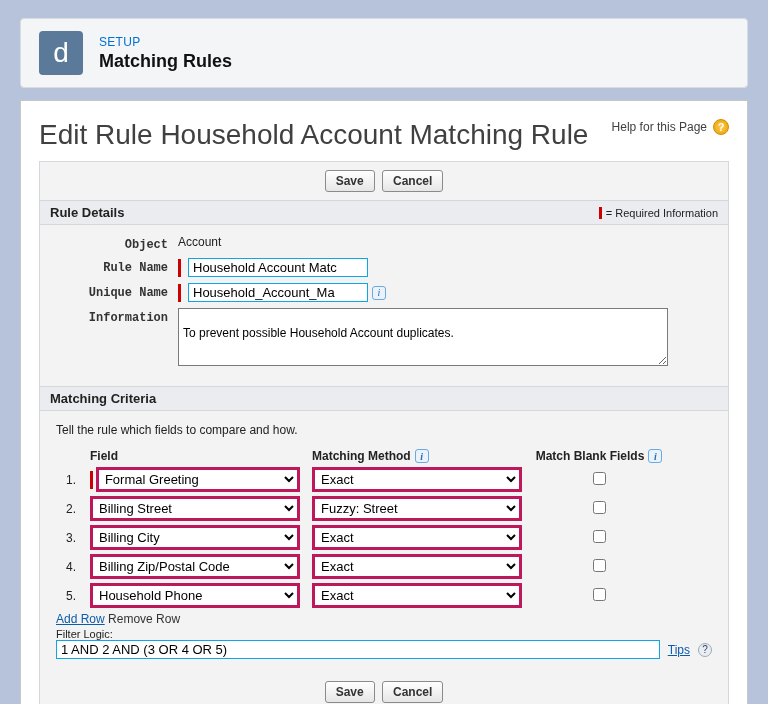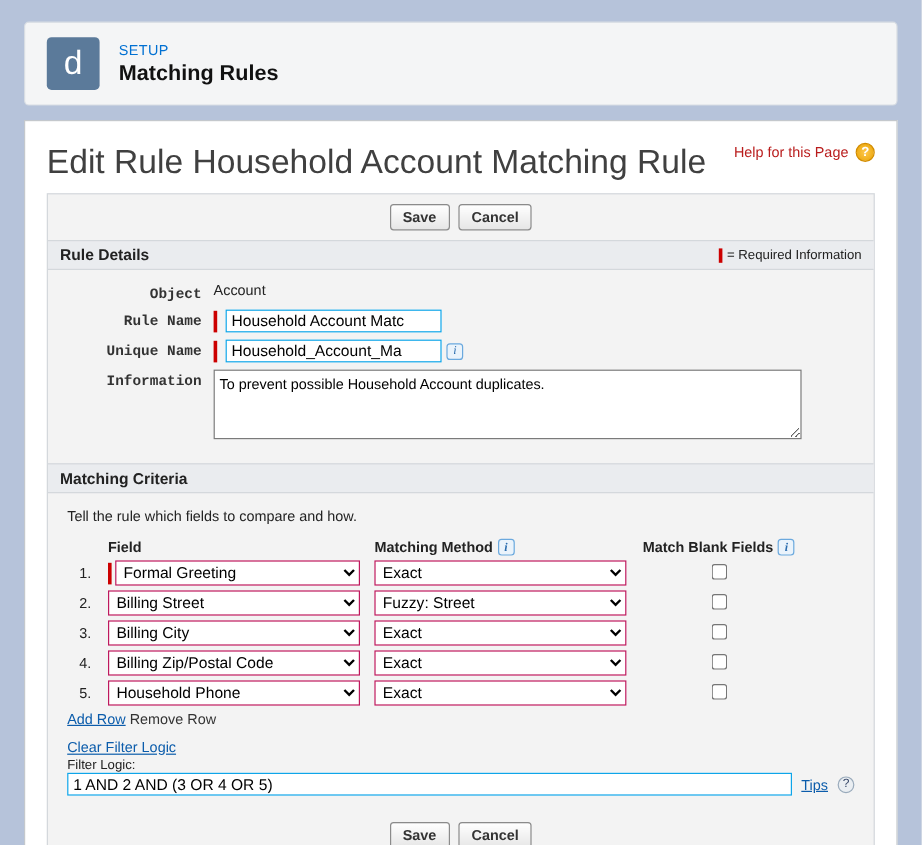--- a/index.html
+++ b/index.html
@@ -66,21 +66,21 @@
     font-size: 28px;
     font-weight: 400;
     color: #404040;
   }
   .help-block {
     display: flex;
     align-items: center;
     gap: 6px;
   }
   .help-link {
-    color: #b91c1c;
+    color: #404040;
     text-decoration: none;
     font-size: 12px;
   }
   .qmark {
     width: 16px;
     height: 16px;
     border-radius: 50%;
     background: radial-gradient(#ffc94f, #e8a100);
     color: #fff;
     font-size: 11px;
@@ -165,21 +165,21 @@
   input[type=text] {
     font-size: 13px;
     padding: 1px 4px;
     border: 1px solid #0ea5e9;
   }
   .w-180 { width: 180px; }
   textarea {
     width: 490px;
     height: 58px;
     font-size: 12px;
-    padding: 4px 4px;
+    padding: 17px 4px;
     border: 1px solid #7a7a7a;
     resize: both;
     font-family: Arial, sans-serif;
   }
   .info-i {
     width: 14px;
     height: 14px;
     border: 1px solid #6ba9de;
     border-radius: 3px;
     background: #eaf3fb;
@@ -207,21 +207,21 @@
     display: flex;
     align-items: center;
     gap: 4px;
   }
   .crit-head.center { justify-content: center; }
   .crit-num { font-size: 12px; text-align: right; padding-right: 2px; }
   select {
     width: 100%;
     font-size: 13px;
     padding: 1px 2px;
-    border: 1px solid #be185d;
+    border: 3px solid #be185d;
     background: #fff;
   }
   .field-cell { display: flex; align-items: center; }
   .blank-cell { text-align: center; }
   input[type=checkbox] { margin: 0; }
   .row-actions { margin-top: 4px; font-size: 12px; }
   .row-actions a, .clear-logic a, .tips-link {
     color: #0b5cab;
     text-decoration: underline;
     cursor: pointer;
@@ -363,23 +363,20 @@
             </div>
             <select><option>Exact</option></select>
             <div class="blank-cell"><input type="checkbox" style=""></div>
           </div>
 
       <div class="row-actions">
         <a>Add Row</a>
         <span style="text-decoration:none; color:#333;">Remove Row</span>
       </div>
 
-      <div class="clear-logic">
-        <a>Clear Filter Logic</a>
-      </div>
       <div class="filter-label">Filter Logic:</div>
       <div class="filter-row">
         <input type="text" class="filter-input" value="1 AND 2 AND (3 OR 4 OR 5)" style="">
         <a class="tips-link">Tips</a>
         <span class="qmark-sm">?</span>
       </div>
     </div>
 
     <div class="btn-row">
       <button class="btn">Save</button>

